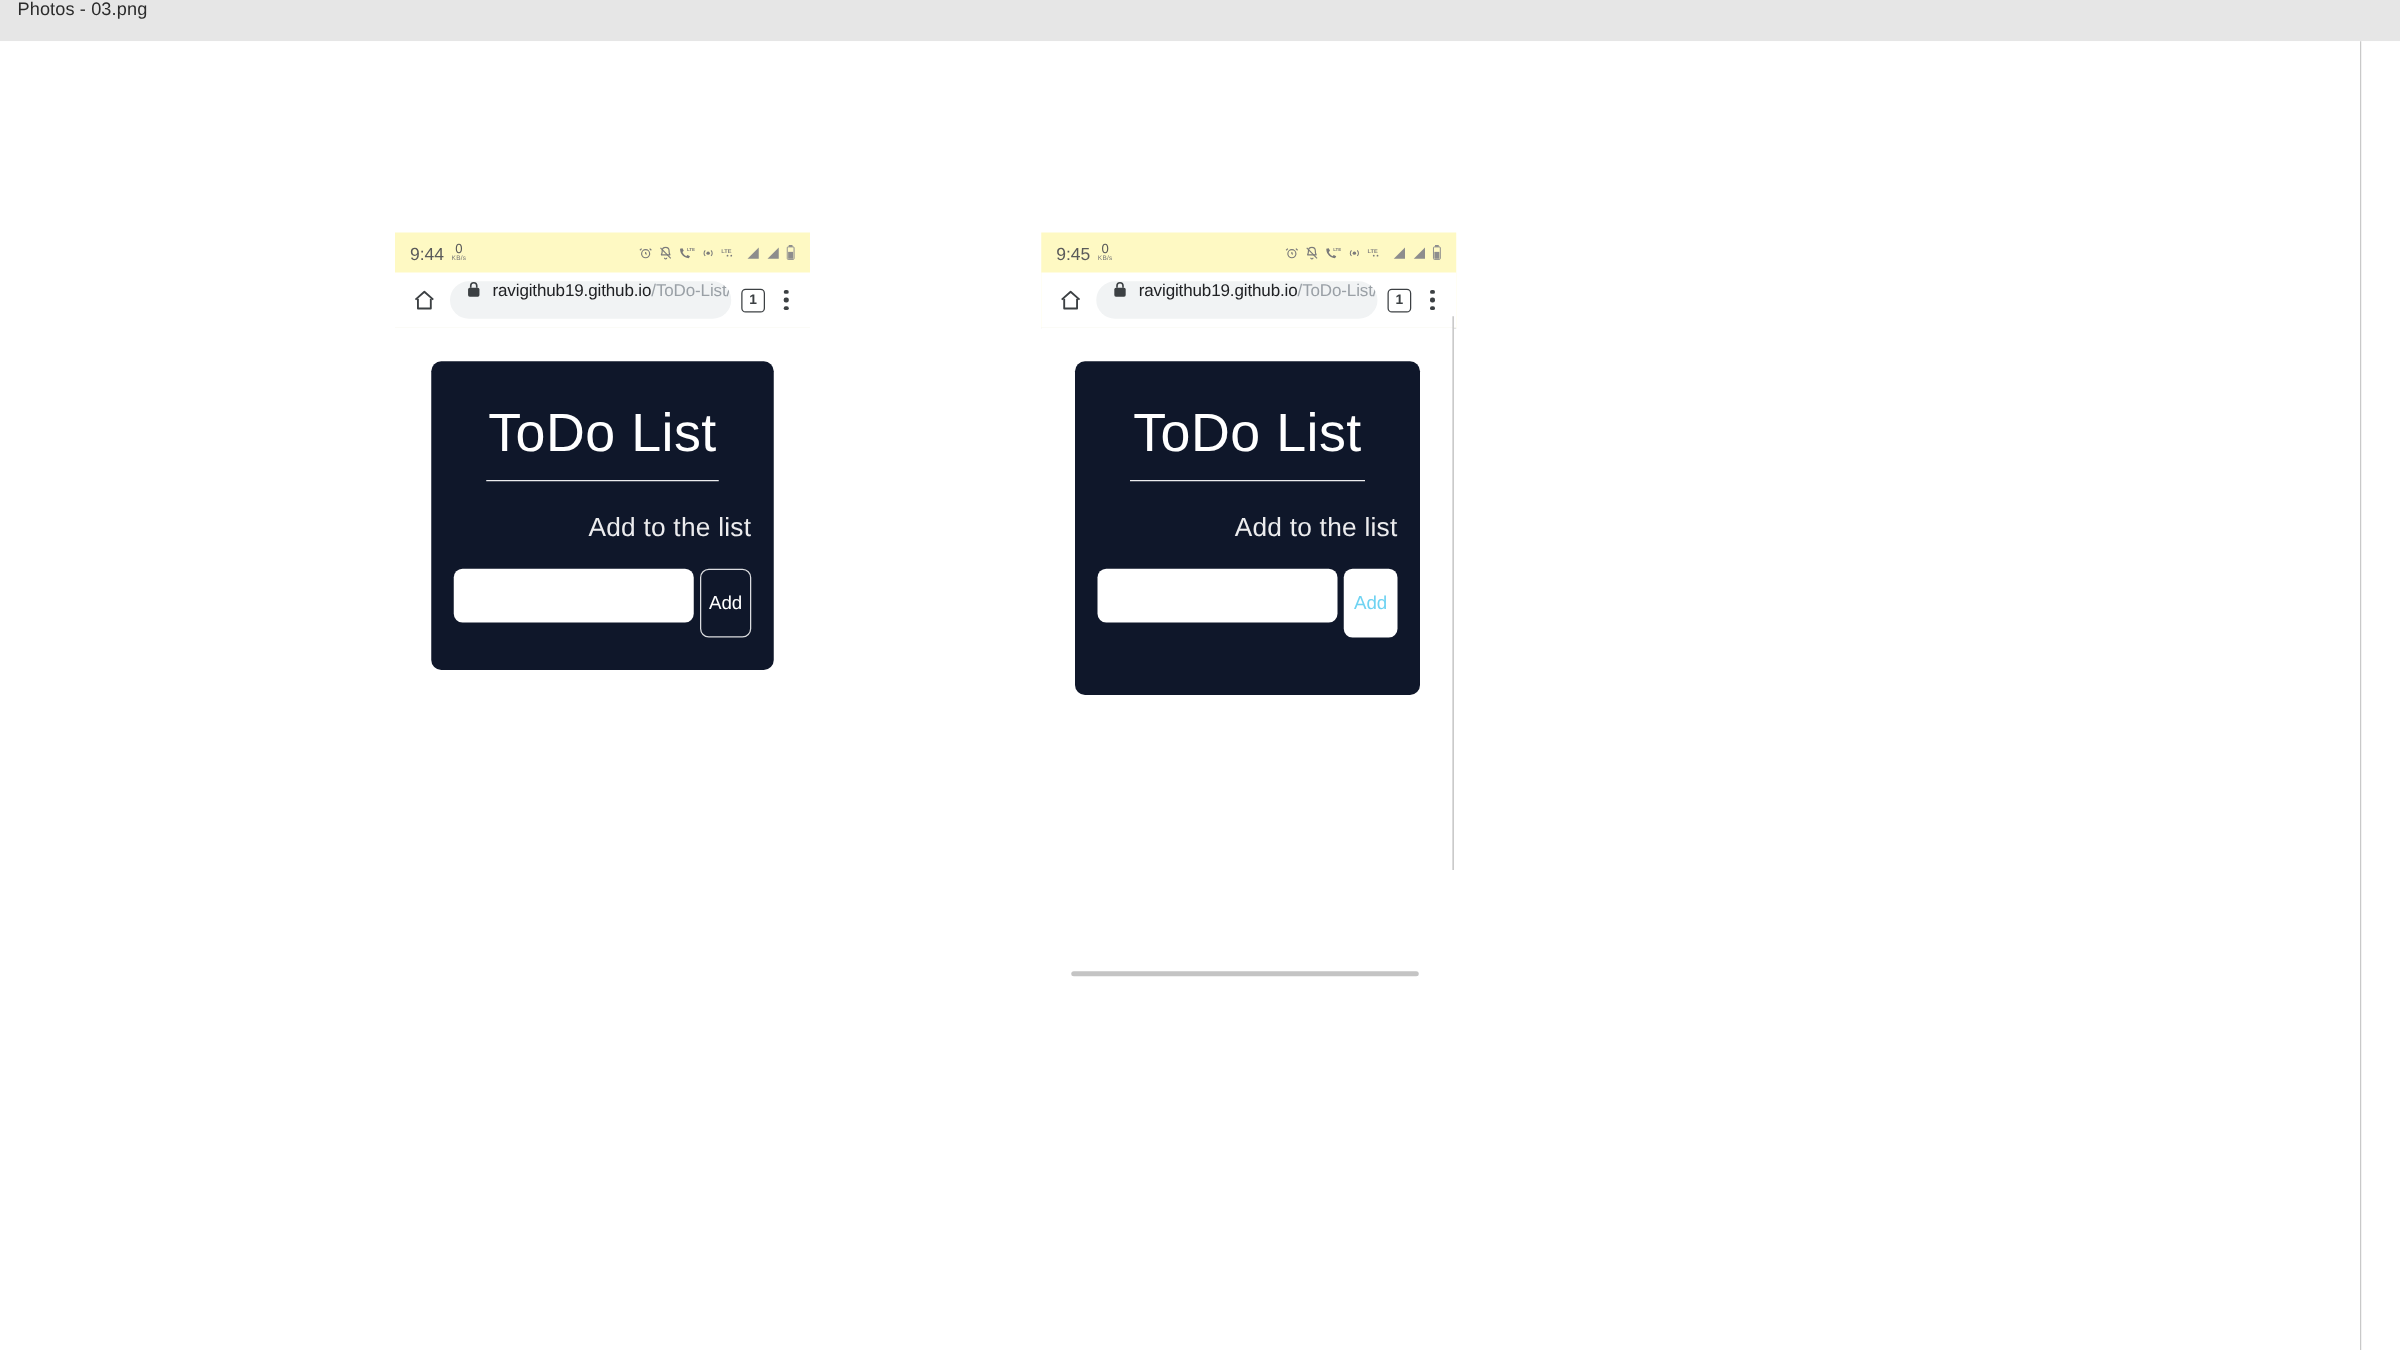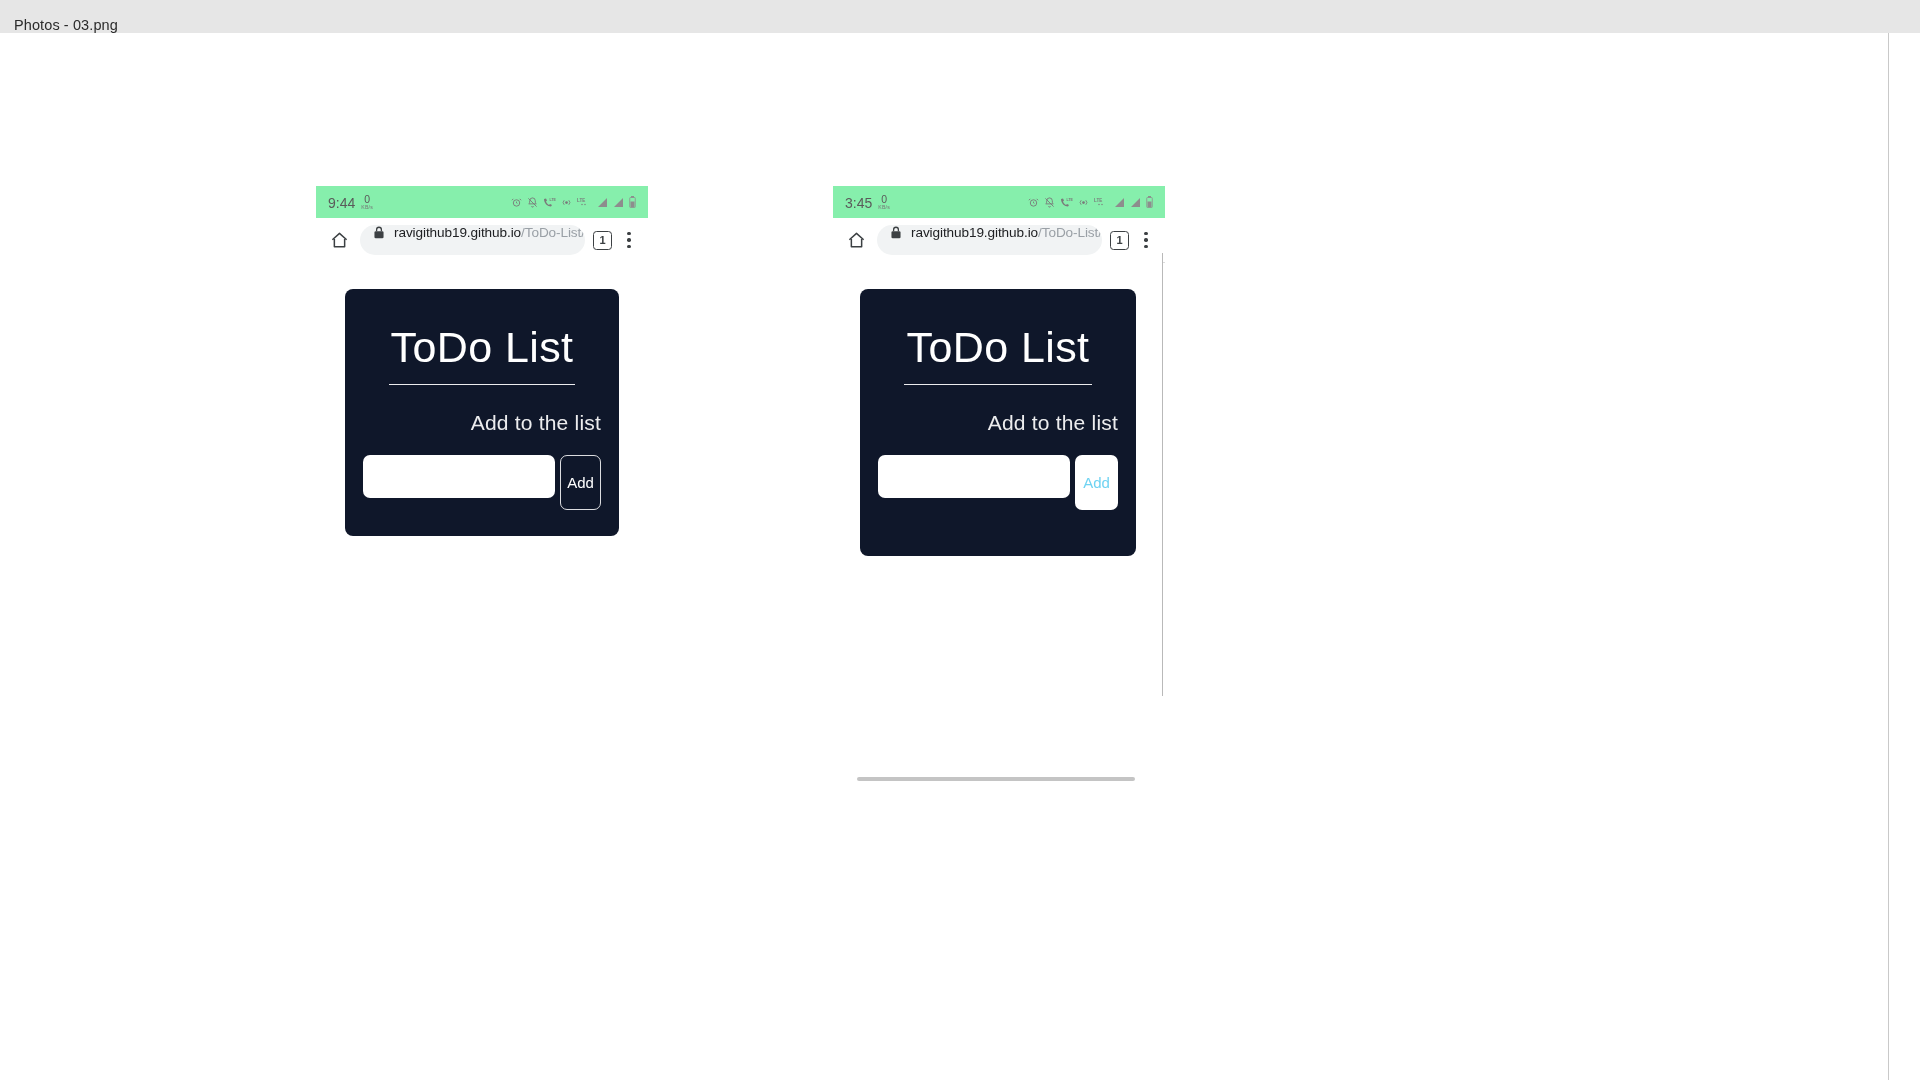--- a/index.html
+++ b/index.html
@@ -8,42 +8,42 @@
     font-family: "Liberation Sans", sans-serif;
     background: #ffffff;
     overflow: hidden;
   }
 
   
   #titlebar {
     position: absolute; top: 0; left: 0;
     width: 1920px; height: 33px;
     background: #e6e6e6;
-    display: flex; align-items: flex-end;
+    display: flex; align-items: flex-start;
   }
   #titlebar .title {
     font-size: 14.5px; color: #2b2b2b;
     padding-left: 14px; letter-spacing: .1px;
   }
 
   
   #viewer {
     position: absolute; top: 33px; left: 0;
     width: 1920px; height: 1047px;
     background: #ffffff;
   }
   #right-divider {
     position: absolute; top: 33px; left: 1888px;
     width: 1px; height: 1047px; background: #c9c9c9;
   }
 
   
   .phone {
     position: absolute;
-    background: #86efac;
+    background: #fef9c3;
   }
   #phone-a { left: 316px; top: 186px; width: 332px; height: 76px; }
   #phone-b { left: 833px; top: 186px; width: 332px; height: 76px; }
 
   
   .statusbar {
     position: relative; height: 32px; width: 100%;
     display: flex; align-items: center; padding: 0 12px;
   }
   .sb-left { display: flex; align-items: flex-end; gap: 6px; }
@@ -269,21 +269,21 @@
       <input class="add-input" type="text" value="" style="">
       <button class="add-btn ghost">Add</button>
     </div>
   </div>
 </div>
 
 <div class="phone" id="phone-b">
 
   <div class="statusbar">
     <div class="sb-left">
-      <span class="sb-clock">3:45</span>
+      <span class="sb-clock">9:45</span>
       <span class="sb-net">
         <span class="sb-net-num">0</span>
         <span class="sb-net-unit">KB/s</span>
       </span>
     </div>
     <div class="sb-right">
       <span>
         <svg width="11" height="11" viewBox="0 0 24 24" fill="none" stroke="#7a7a7a" stroke-width="2">
           <circle cx="12" cy="13" r="7"></circle>
             <path d="M12 10v3l2 1"></path>

